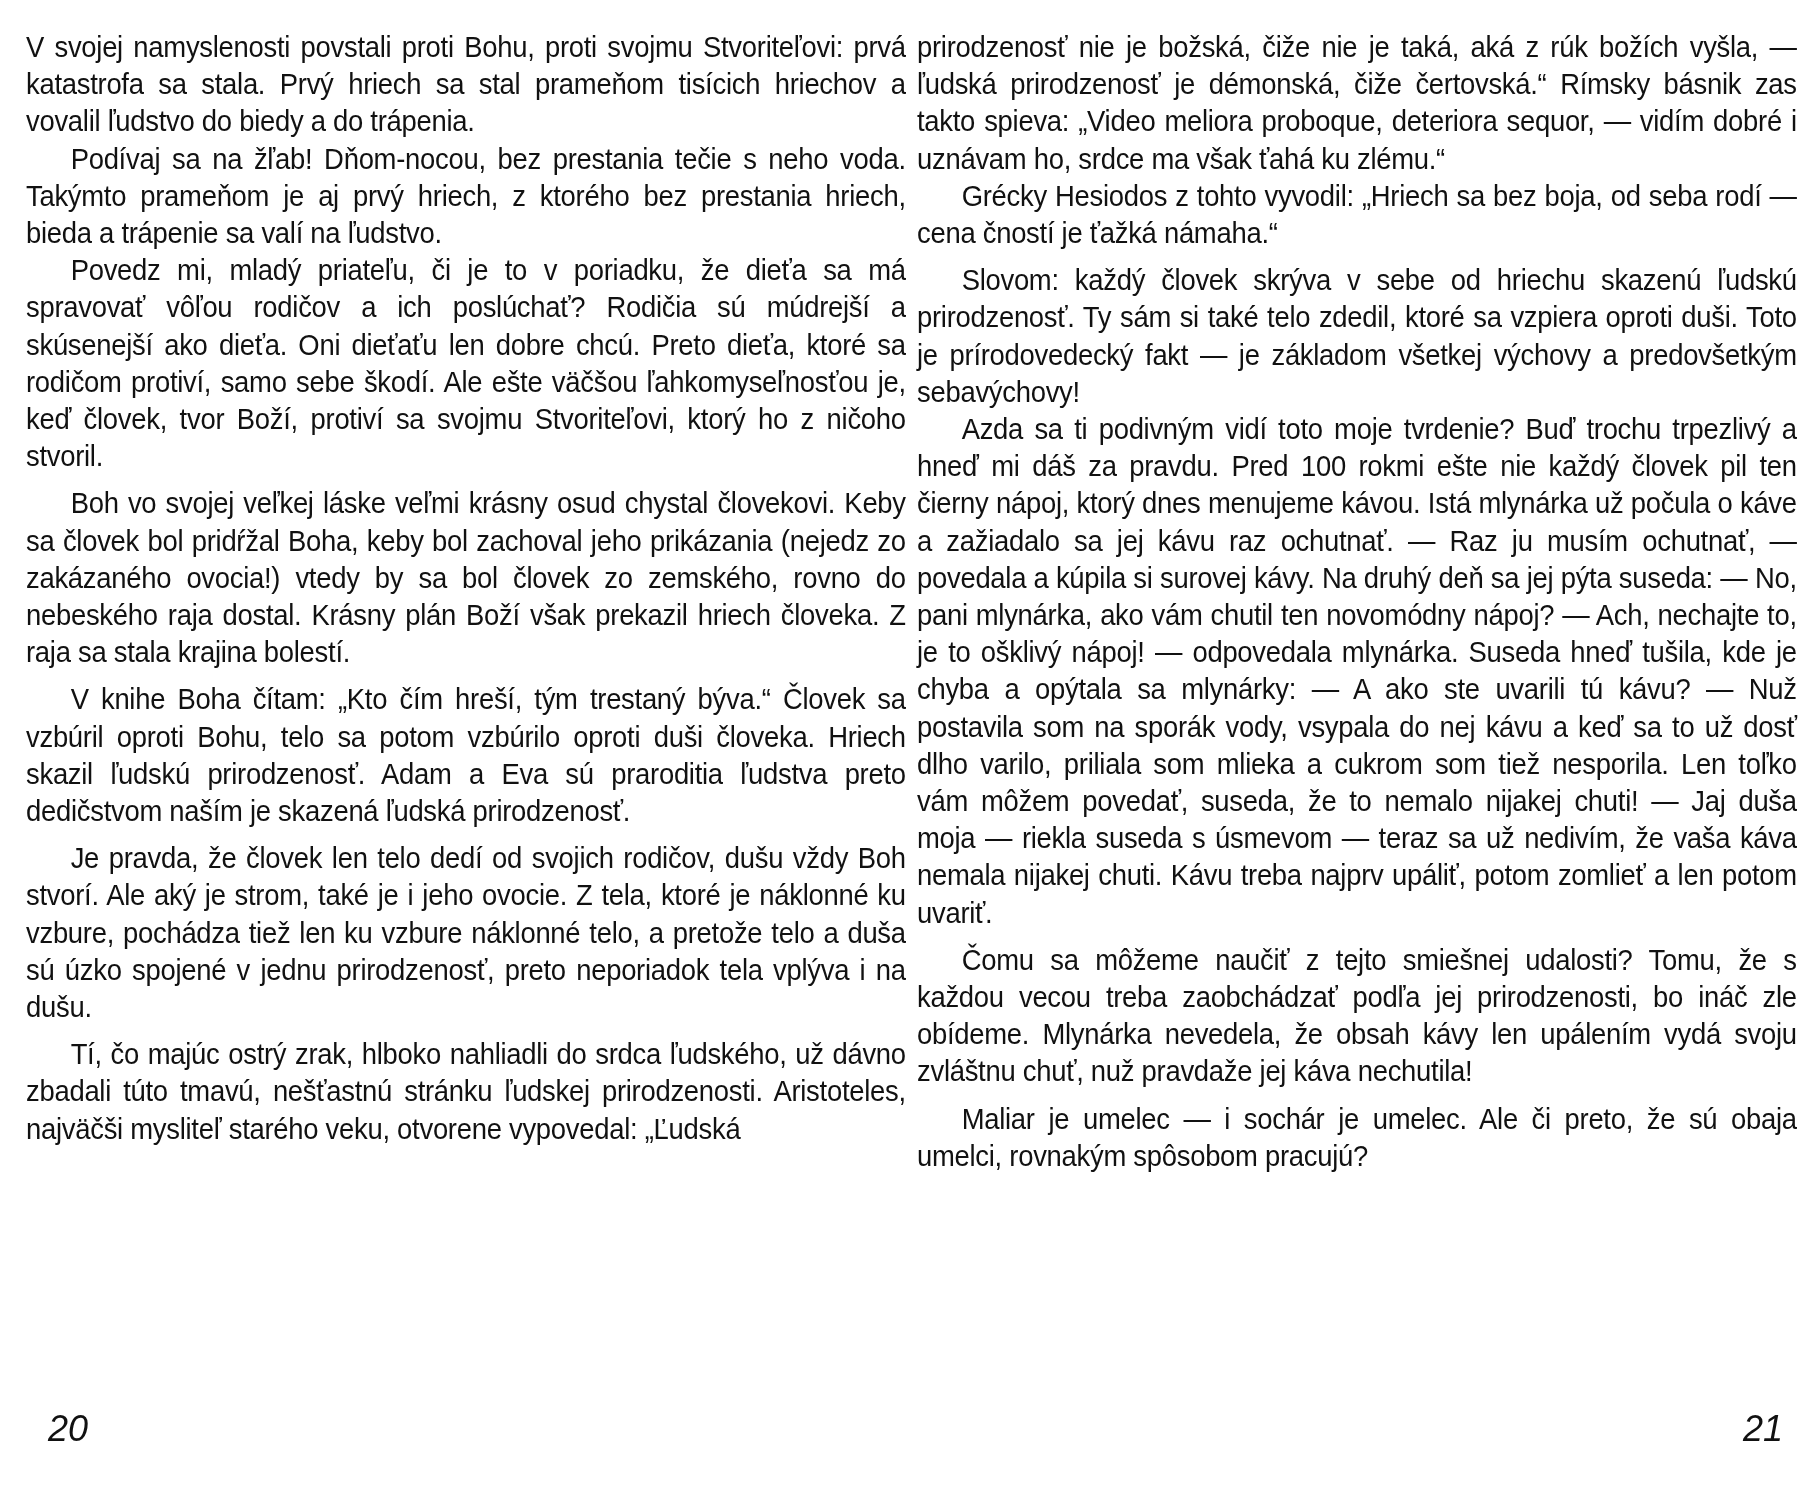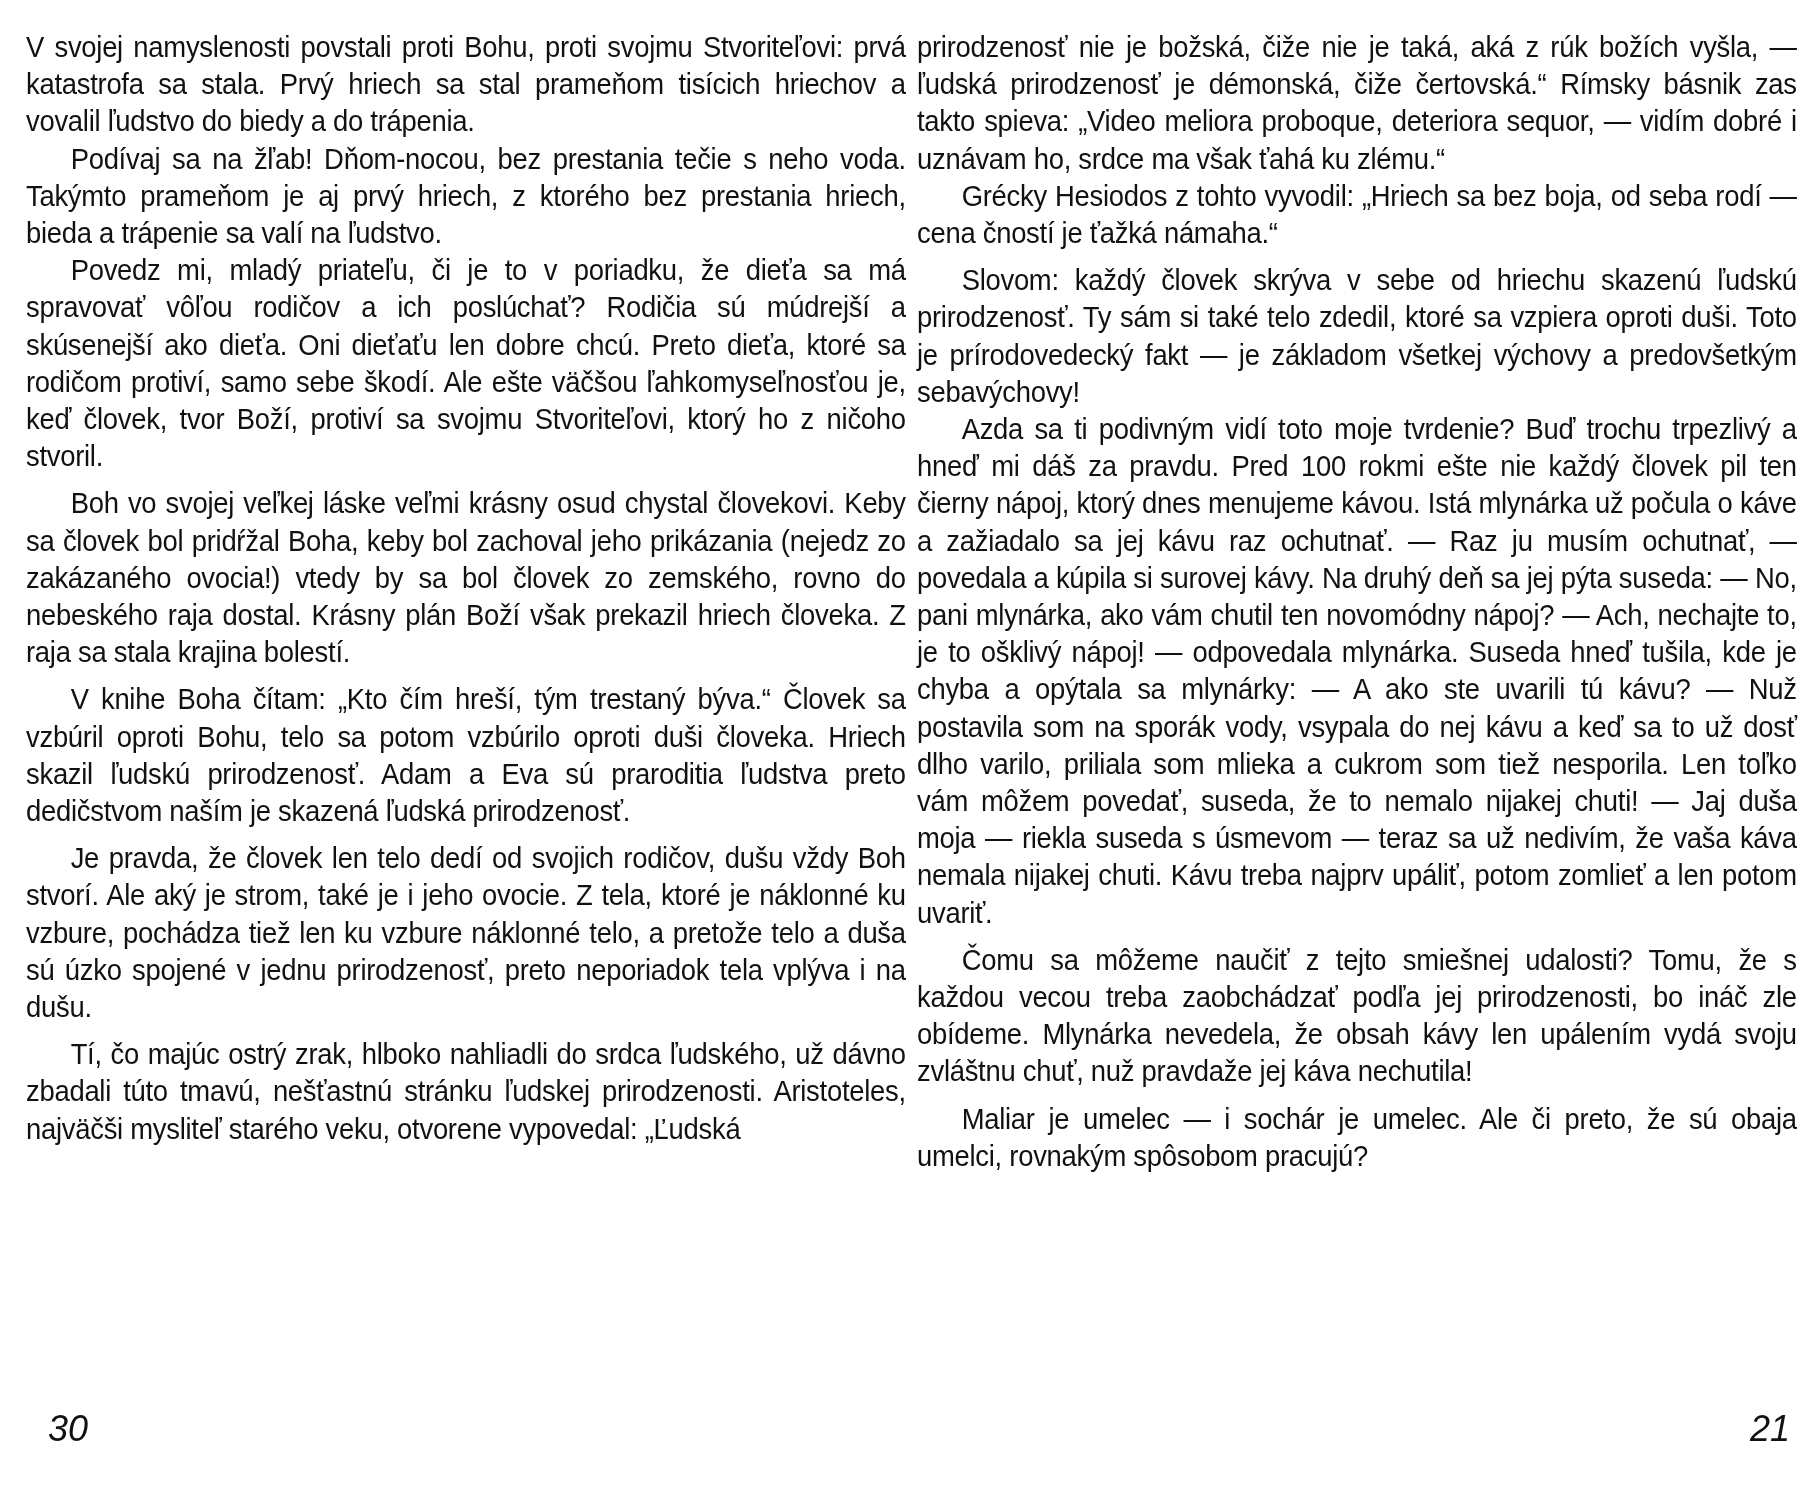--- a/index.html
+++ b/index.html
@@ -26,38 +26,38 @@
   }
   .para { margin: 0; text-indent: 0; }
   .para.indent { text-indent: 48px; }
   .para.gap { margin-top: 10px; }
   .page-number {
     position: absolute; bottom: 18px;
     font-family: "Liberation Sans", "DejaVu Sans", sans-serif;
     font-style: italic; font-size: 36px; font-weight: 400;
   }
   .page-left .page-number { left: 22px; }
-  .page-right .page-number { right: 7px; }
+  .page-right .page-number { right: 14px; }
 </style>
 </head>
 <body>
 
 <div class="spread">
 
   <div class="page page-left">
     <div class="text-block">
       <p class="para">V svojej namyslenosti povstali proti Bohu, proti svojmu Stvoriteľovi: prvá katastrofa sa stala. Prvý hriech sa stal prameňom tisícich hriechov a vovalil ľudstvo do biedy a do trápenia.</p>
       <p class="para indent">Podívaj sa na žľab! Dňom-nocou, bez prestania tečie s neho voda. Takýmto prameňom je aj prvý hriech, z ktorého bez prestania hriech, bieda a trápenie sa valí na ľudstvo.</p>
       <p class="para indent">Povedz mi, mladý priateľu, či je to v poriadku, že dieťa sa má spravovať vôľou rodičov a ich poslúchať? Rodičia sú múdrejší a skúsenejší ako dieťa. Oni dieťaťu len dobre chcú. Preto dieťa, ktoré sa rodičom protiví, samo sebe škodí. Ale ešte väčšou ľahkomyseľnosťou je, keď človek, tvor Boží, protiví sa svojmu Stvoriteľovi, ktorý ho z ničoho stvoril.</p>
       <p class="para indent gap">Boh vo svojej veľkej láske veľmi krásny osud chystal človekovi. Keby sa človek bol pridŕžal Boha, keby bol zachoval jeho prikázania (nejedz zo zakázaného ovocia!) vtedy by sa bol človek zo zemského, rovno do nebeského raja dostal. Krásny plán Boží však prekazil hriech človeka. Z raja sa stala krajina bolestí.</p>
       <p class="para indent gap">V knihe Boha čítam: „Kto čím hreší, tým trestaný býva.“ Človek sa vzbúril oproti Bohu, telo sa potom vzbúrilo oproti duši človeka. Hriech skazil ľudskú prirodzenosť. Adam a Eva sú praroditia ľudstva preto dedičstvom naším je skazená ľudská prirodzenosť.</p>
       <p class="para indent gap">Je pravda, že človek len telo dedí od svojich rodičov, dušu vždy Boh stvorí. Ale aký je strom, také je i jeho ovocie. Z tela, ktoré je náklonné ku vzbure, pochádza tiež len ku vzbure náklonné telo, a pretože telo a duša sú úzko spojené v jednu prirodzenosť, preto neporiadok tela vplýva i na dušu.</p>
       <p class="para indent gap">Tí, čo majúc ostrý zrak, hlboko nahliadli do srdca ľudského, už dávno zbadali túto tmavú, nešťastnú stránku ľudskej prirodzenosti. Aristoteles, najväčši mysliteľ starého veku, otvorene vypovedal: „Ľudská</p>
     </div>
-    <div class="page-number">30</div>
+    <div class="page-number">20</div>
   </div>
 
   <div class="page page-right">
     <div class="text-block">
       <p class="para">prirodzenosť nie je božská, čiže nie je taká, aká z rúk božích vyšla, — ľudská prirodzenosť je démonská, čiže čertovská.“ Rímsky básnik zas takto spieva: „Video meliora proboque, deteriora sequor, — vidím dobré i uznávam ho, srdce ma však ťahá ku zlému.“</p>
       <p class="para indent">Grécky Hesiodos z tohto vyvodil: „Hriech sa bez boja, od seba rodí — cena čností je ťažká námaha.“</p>
       <p class="para indent gap">Slovom: každý človek skrýva v sebe od hriechu skazenú ľudskú prirodzenosť. Ty sám si také telo zdedil, ktoré sa vzpiera oproti duši. Toto je prírodovedecký fakt — je základom všetkej výchovy a predovšetkým sebavýchovy!</p>
       <p class="para indent">Azda sa ti podivným vidí toto moje tvrdenie? Buď trochu trpezlivý a hneď mi dáš za pravdu. Pred 100 rokmi ešte nie každý človek pil ten čierny nápoj, ktorý dnes menujeme kávou. Istá mlynárka už počula o káve a zažiadalo sa jej kávu raz ochutnať. — Raz ju musím ochutnať, — povedala a kúpila si surovej kávy. Na druhý deň sa jej pýta suseda: — No, pani mlynárka, ako vám chutil ten novomódny nápoj? — Ach, nechajte to, je to ošklivý nápoj! — odpovedala mlynárka. Suseda hneď tušila, kde je chyba a opýtala sa mlynárky: — A ako ste uvarili tú kávu? — Nuž postavila som na sporák vody, vsypala do nej kávu a keď sa to už dosť dlho varilo, priliala som mlieka a cukrom som tiež nesporila. Len toľko vám môžem povedať, suseda, že to nemalo nijakej chuti! — Jaj duša moja — riekla suseda s úsmevom — teraz sa už nedivím, že vaša káva nemala nijakej chuti. Kávu treba najprv upáliť, potom zomlieť a len potom uvariť.</p>
       <p class="para indent gap">Čomu sa môžeme naučiť z tejto smiešnej udalosti? Tomu, že s každou vecou treba zaobchádzať podľa jej prirodzenosti, bo ináč zle obídeme. Mlynárka nevedela, že obsah kávy len upálením vydá svoju zvláštnu chuť, nuž pravdaže jej káva nechutila!</p>
       <p class="para indent gap">Maliar je umelec — i sochár je umelec. Ale či preto, že sú obaja umelci, rovnakým spôsobom pracujú?</p>

